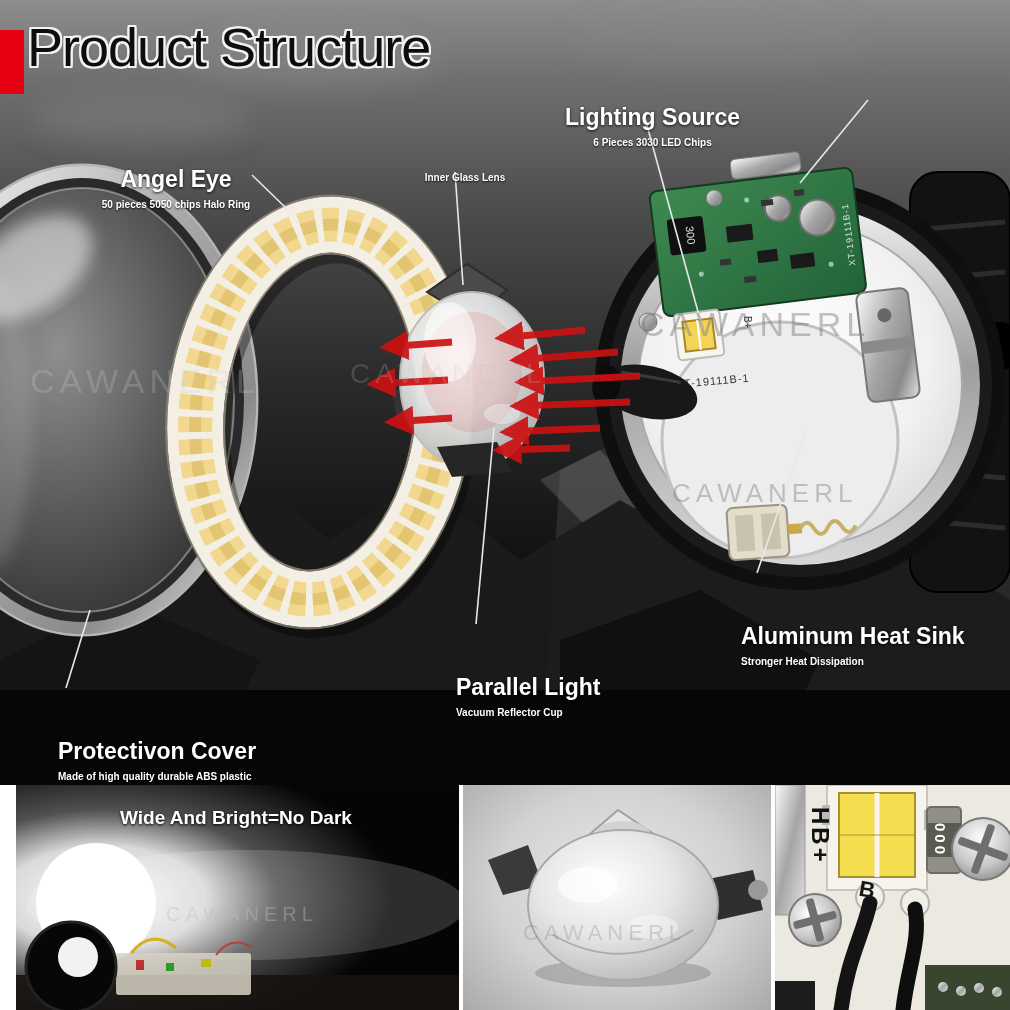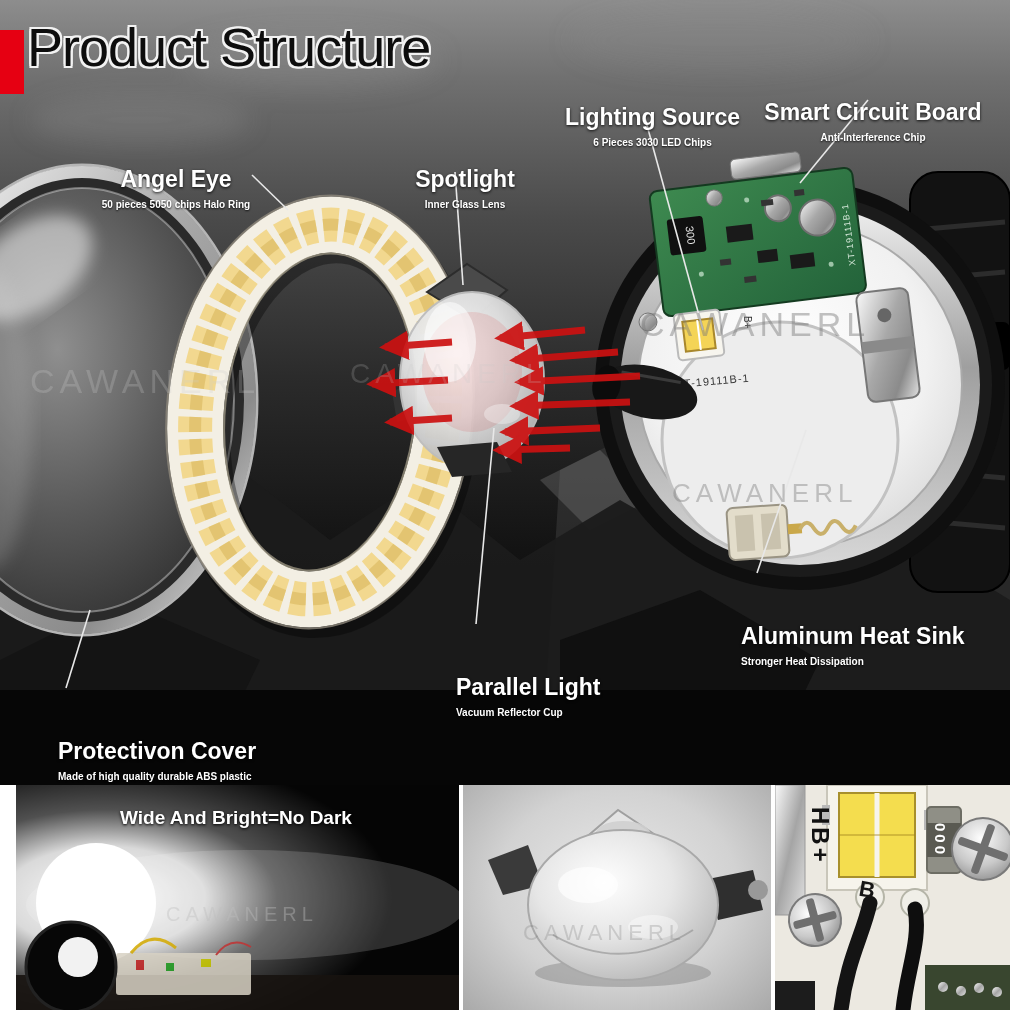--- a/index.html
+++ b/index.html
@@ -230,30 +230,25 @@
   </svg>
 
   <div class="title-red-bar"></div>
   <h1 class="page-title">Product Structure</h1>
 
   <div class="callout" style="left:55px;top:119px;width:242px;text-align:center;">
     <div class="h">Angel Eye</div>
     <div class="s">50 pieces 5050 chips Halo Ring</div>
   </div>
   <div class="callout" style="left:380px;top:119px;width:170px;text-align:center;">
-    <div class="h">Spotlight</div>
     <div class="s">Inner Glass Lens</div>
   </div>
   <div class="callout" style="left:550px;top:57px;width:205px;text-align:center;">
     <div class="h">Lighting Source</div>
     <div class="s">6 Pieces 3030 LED Chips</div>
-  </div>
-  <div class="callout" style="left:756px;top:52px;width:234px;text-align:center;">
-    <div class="h">Smart Circuit Board</div>
-    <div class="s">Anti-Interference Chip</div>
   </div>
   <div class="callout" style="left:456px;top:627px;width:220px;text-align:left;">
     <div class="h">Parallel Light</div>
     <div class="s">Vacuum Reflector Cup</div>
   </div>
   <div class="callout" style="left:741px;top:576px;width:250px;text-align:left;">
     <div class="h">Aluminum Heat Sink</div>
     <div class="s">Stronger Heat Dissipation</div>
   </div>
   <div class="callout" style="left:58px;top:691px;width:215px;text-align:left;">

